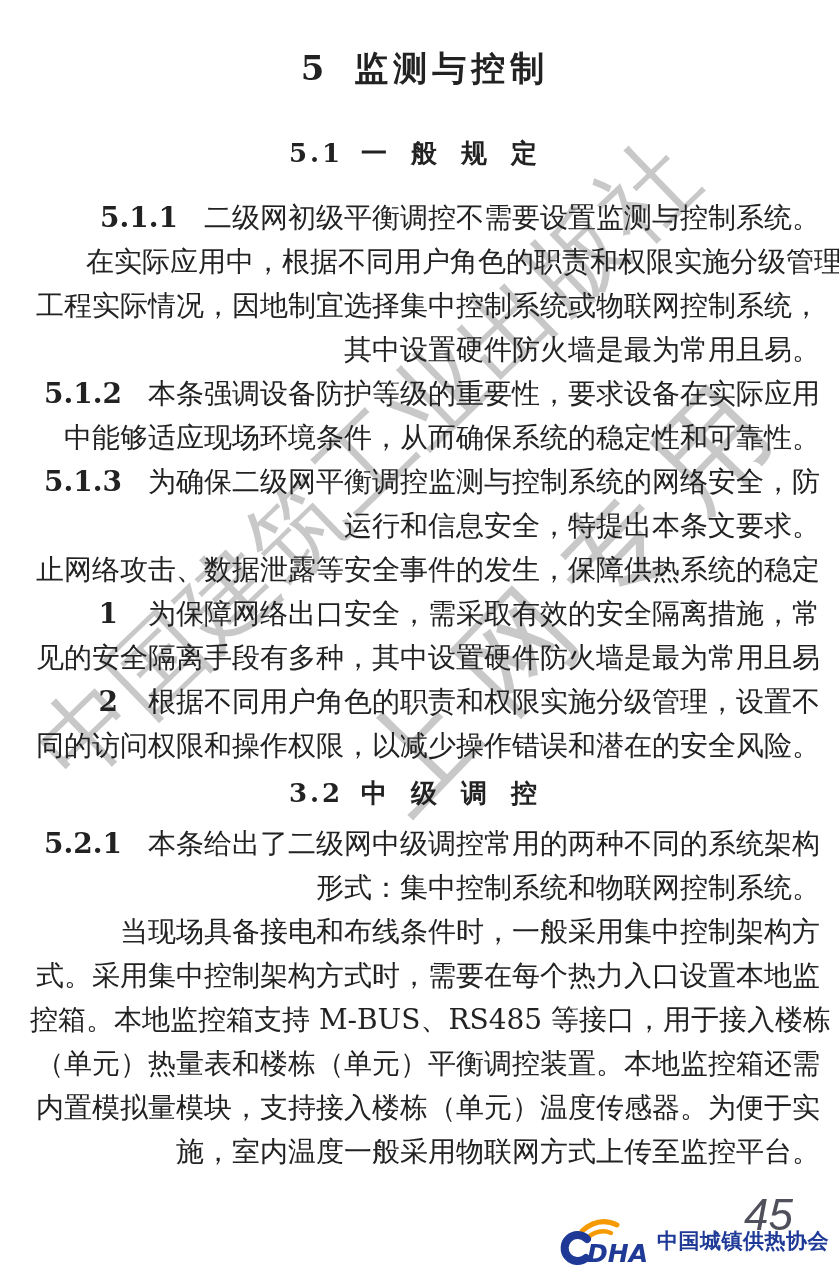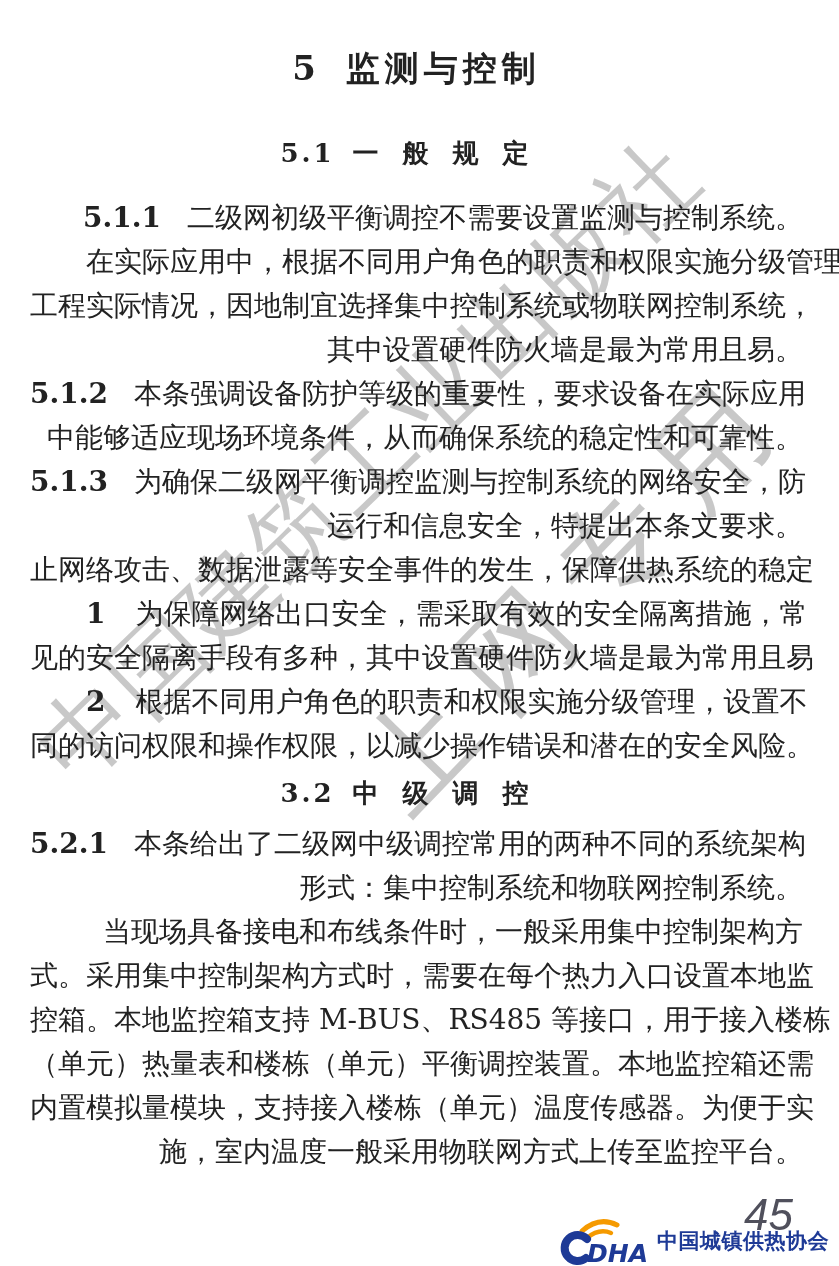--- a/index.html
+++ b/index.html
@@ -34,21 +34,21 @@
     left: 295px; top: 515px;
     font-size: 112px;
     letter-spacing: 28px;
     transform: rotate(-46deg);
   }
 
   
   .content {
     position: relative;
     z-index: 2;
-    padding: 46px 36px 0 30px;
+    padding: 46px 19px 0 30px;
   }
   .chapter {
     text-align: center;
     font-size: 34px;
     font-weight: bold;
     height: 44px;
     line-height: 44px;
     letter-spacing: 5px;
     margin-bottom: 46px;
     white-space: nowrap;

